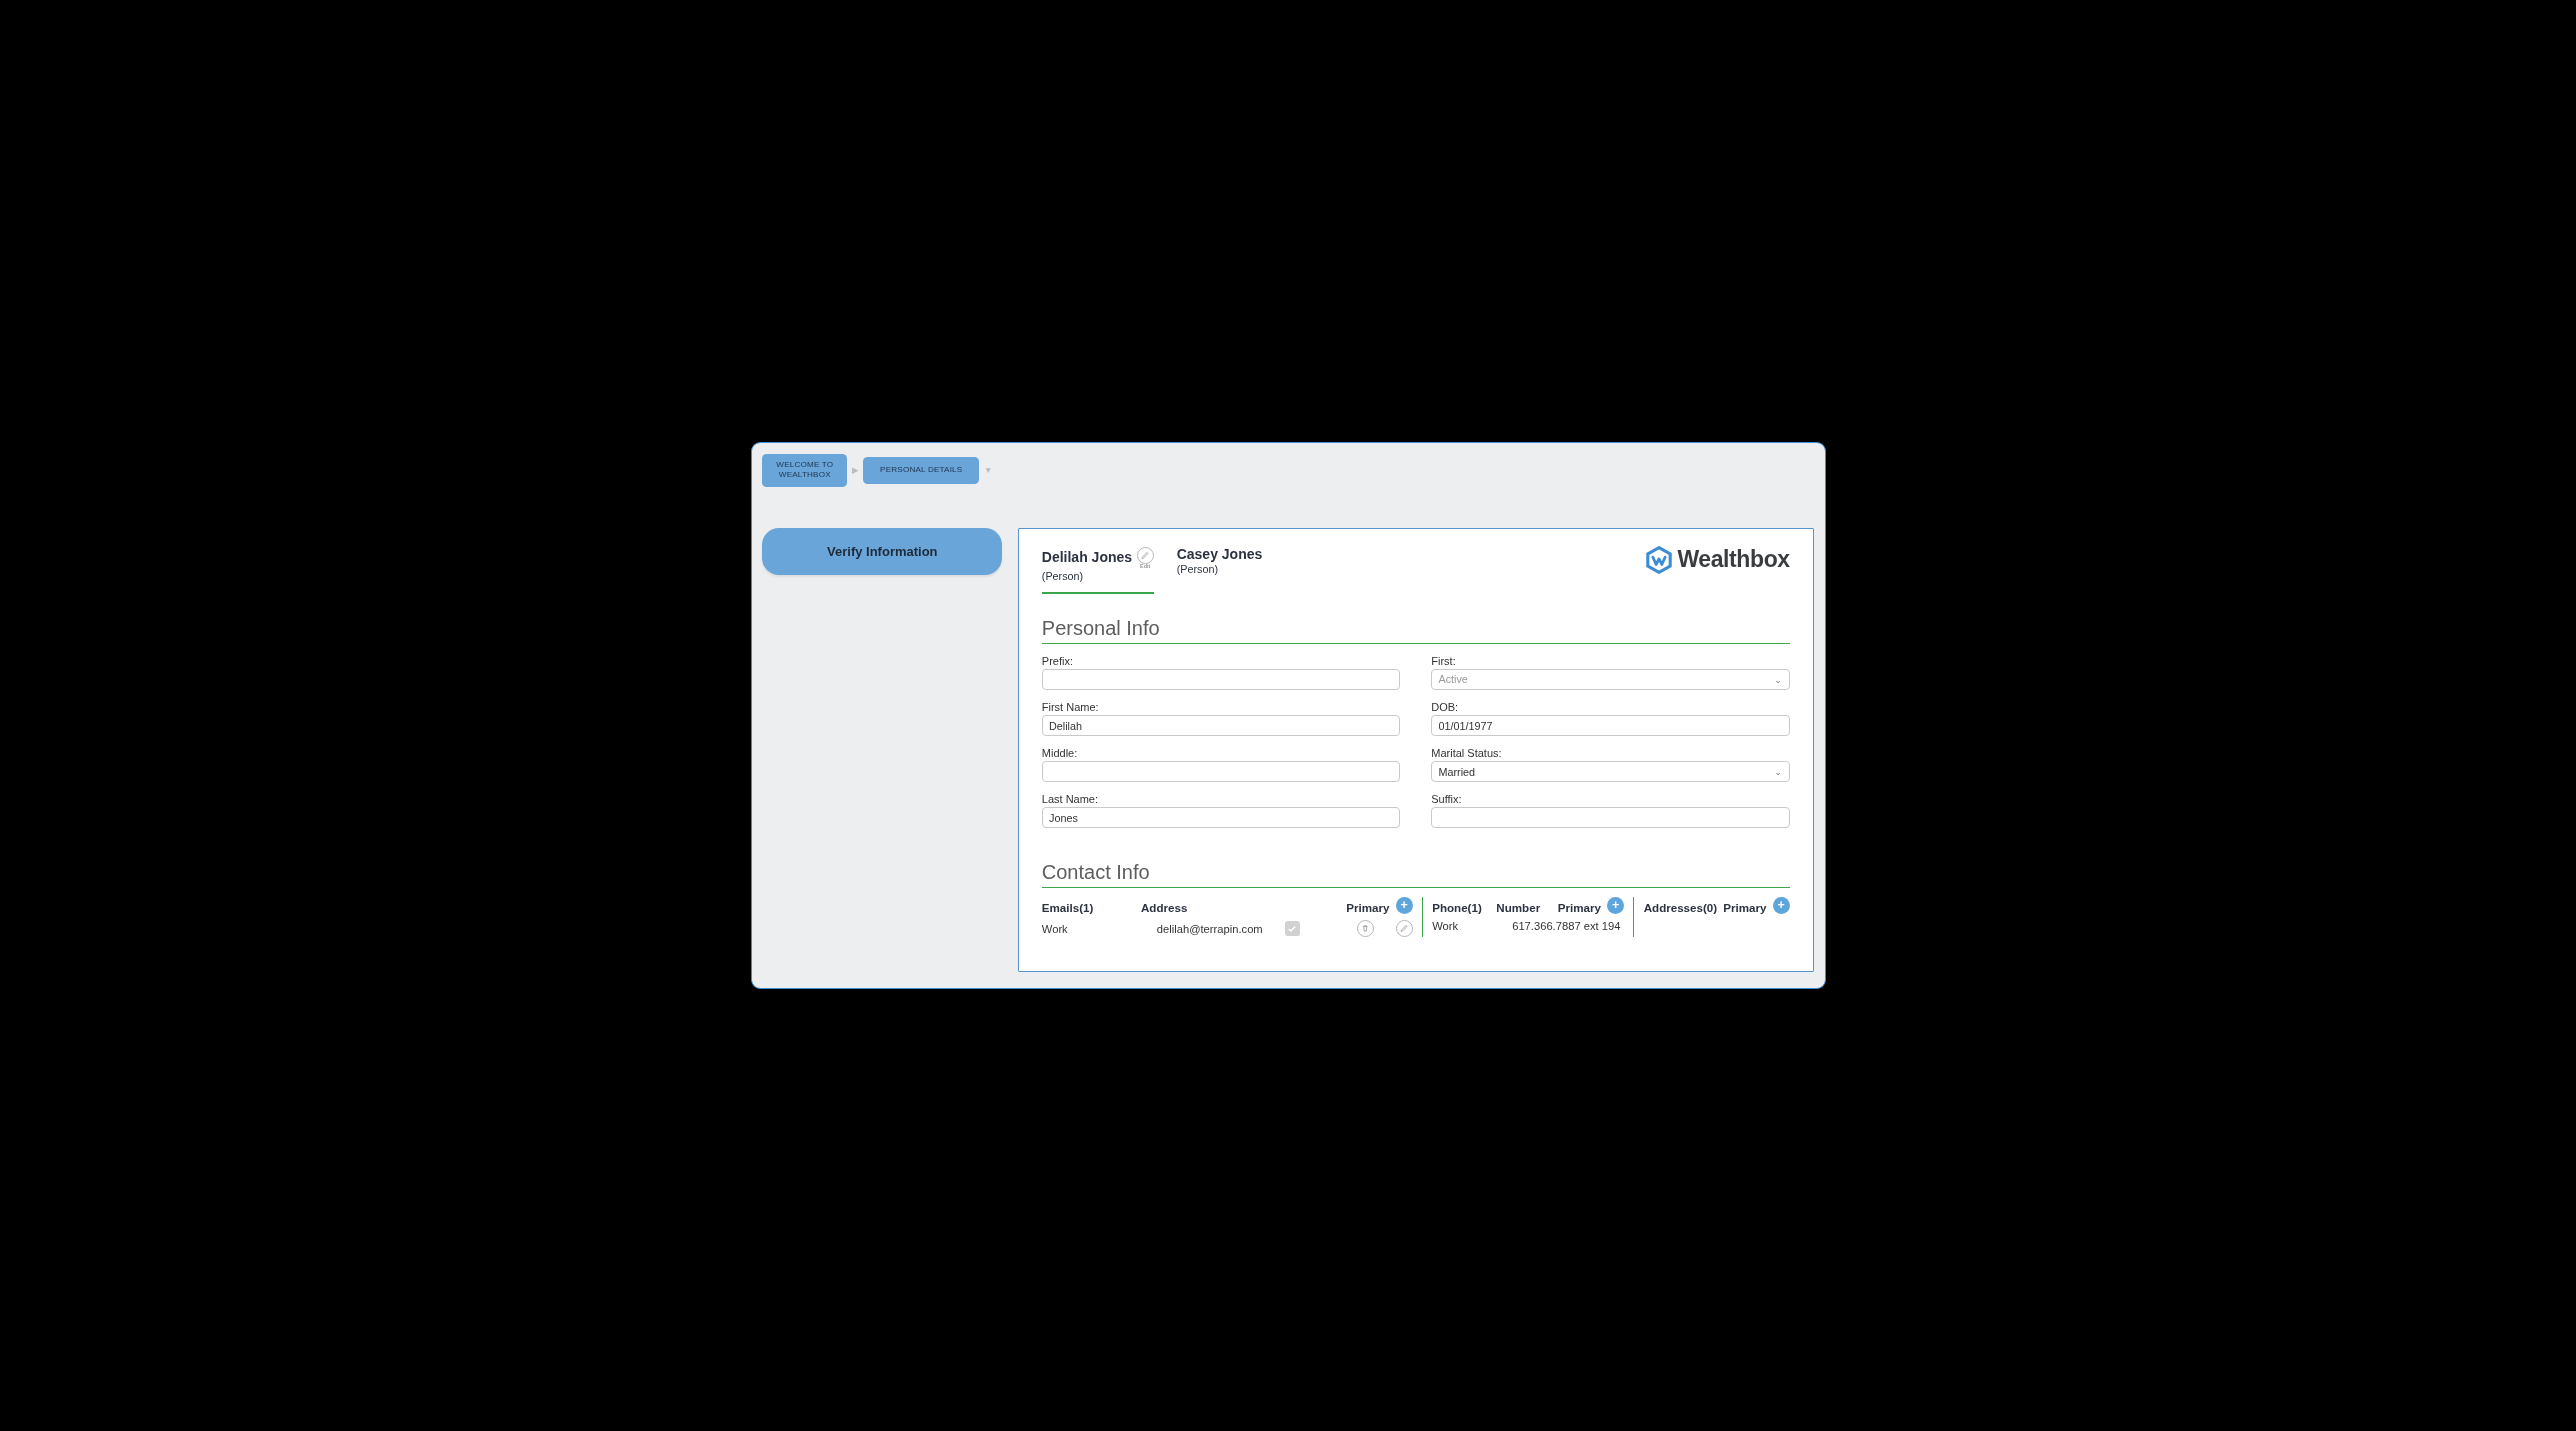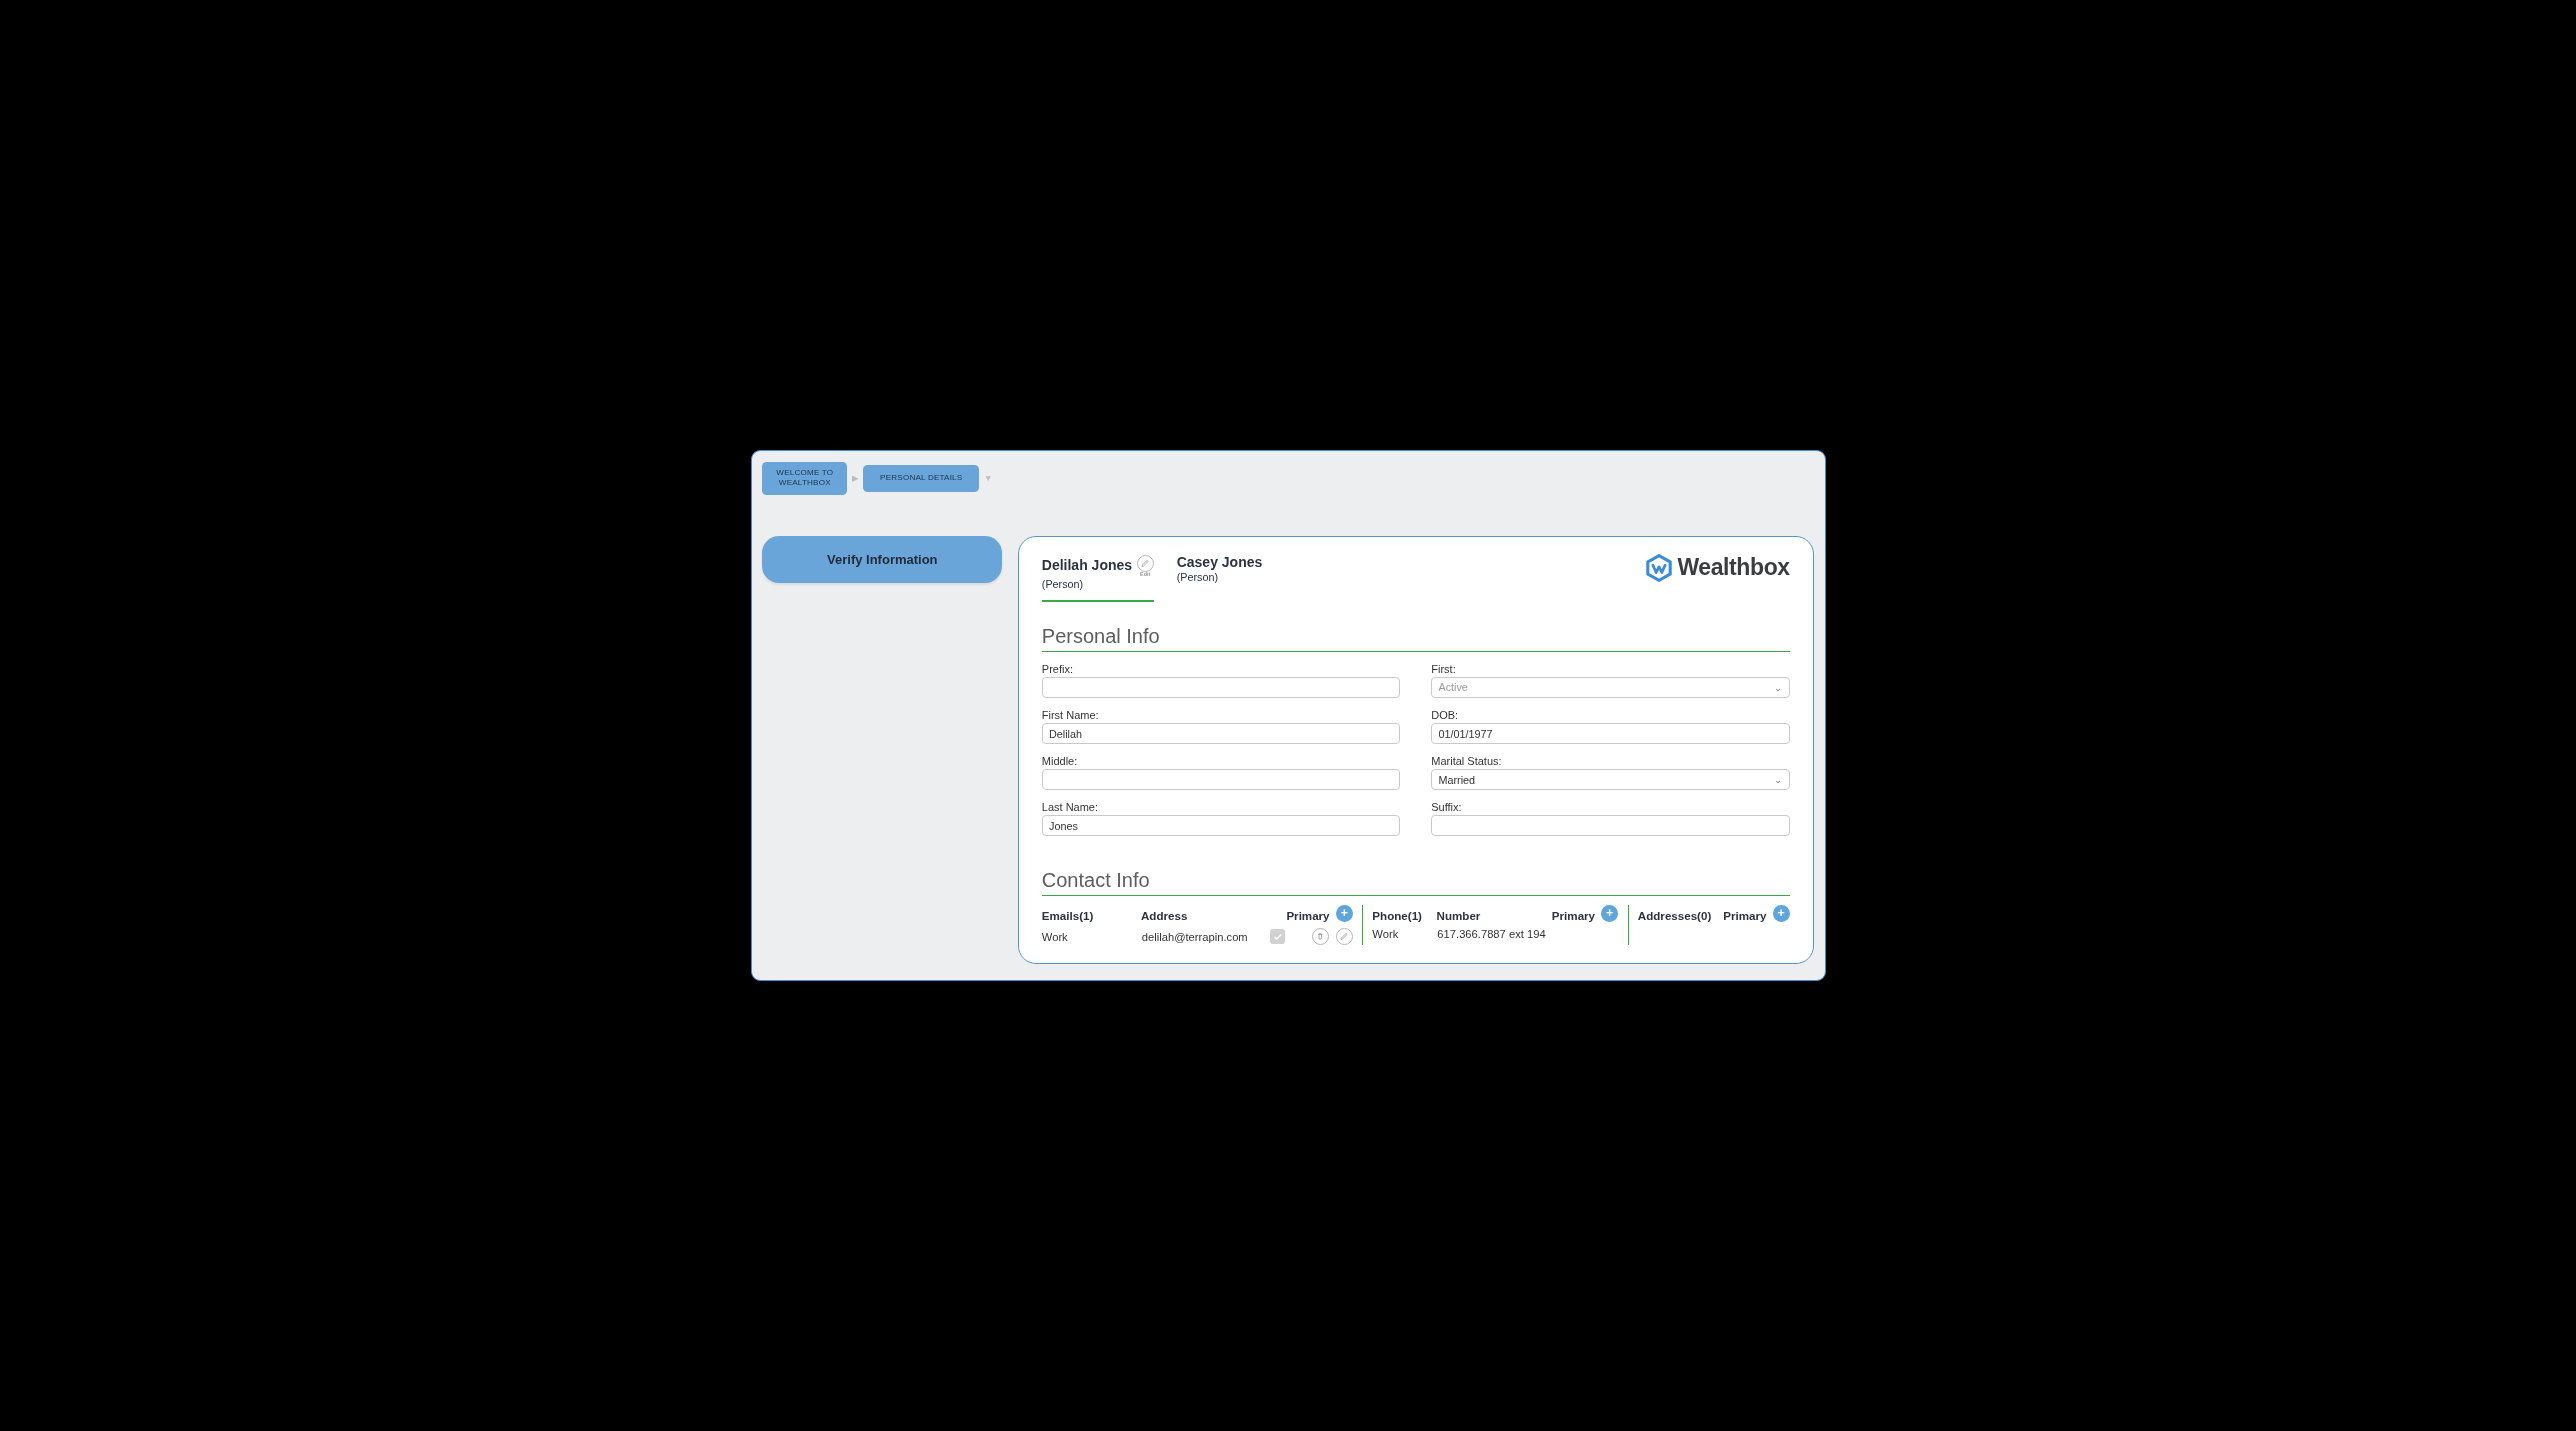--- a/index.html
+++ b/index.html
@@ -62,23 +62,23 @@
     border: none;
     border-radius: 17px;
     width: 100%;
     padding: 16.2px 7.7px;
     cursor: pointer;
     box-shadow: 0 1.5px 2.3px rgba(0,0,0,0.08);
   }
   .main-panel {
     background: #fff;
     border: 1.2px solid #5596d1;
-    border-radius: 18px;
+    border-radius: 1px;
     flex: 1;
-    padding: 17px 23px 18px 23px;
+    padding: 17px 23px 34px 23px;
     position: relative;
   }
   .header-row {
     display: flex;
     align-items: flex-start;
     justify-content: space-between;
     margin-bottom: 9.3px;
   }
   .person-tabs {
     display: flex;
@@ -195,21 +195,21 @@
     gap: 6.2px;
   }
   .ch-label {
     font-size: 11.6px;
     font-weight: 700;
     color: #2b3240;
   }
   .cd-row {
     display: flex;
     align-items: center;
-    gap: 7px;
+    gap: 22px;
     font-size: 11.2px;
     color: #333;
   }
   .plus-circle {
     width: 17px;
     height: 17px;
     border-radius: 50%;
     background: #5ea5db;
     display: inline-flex;
     align-items: center;

